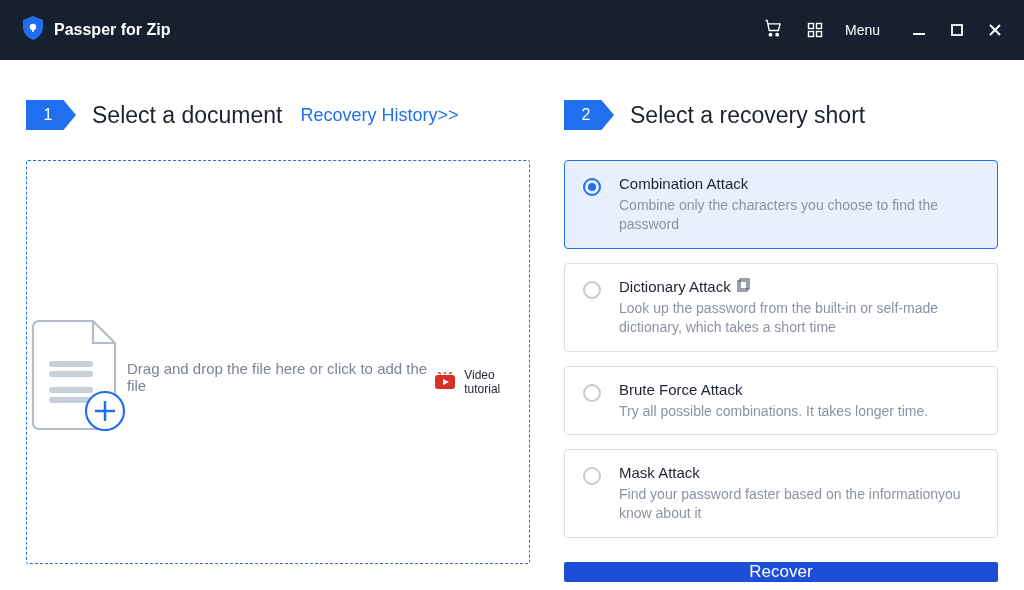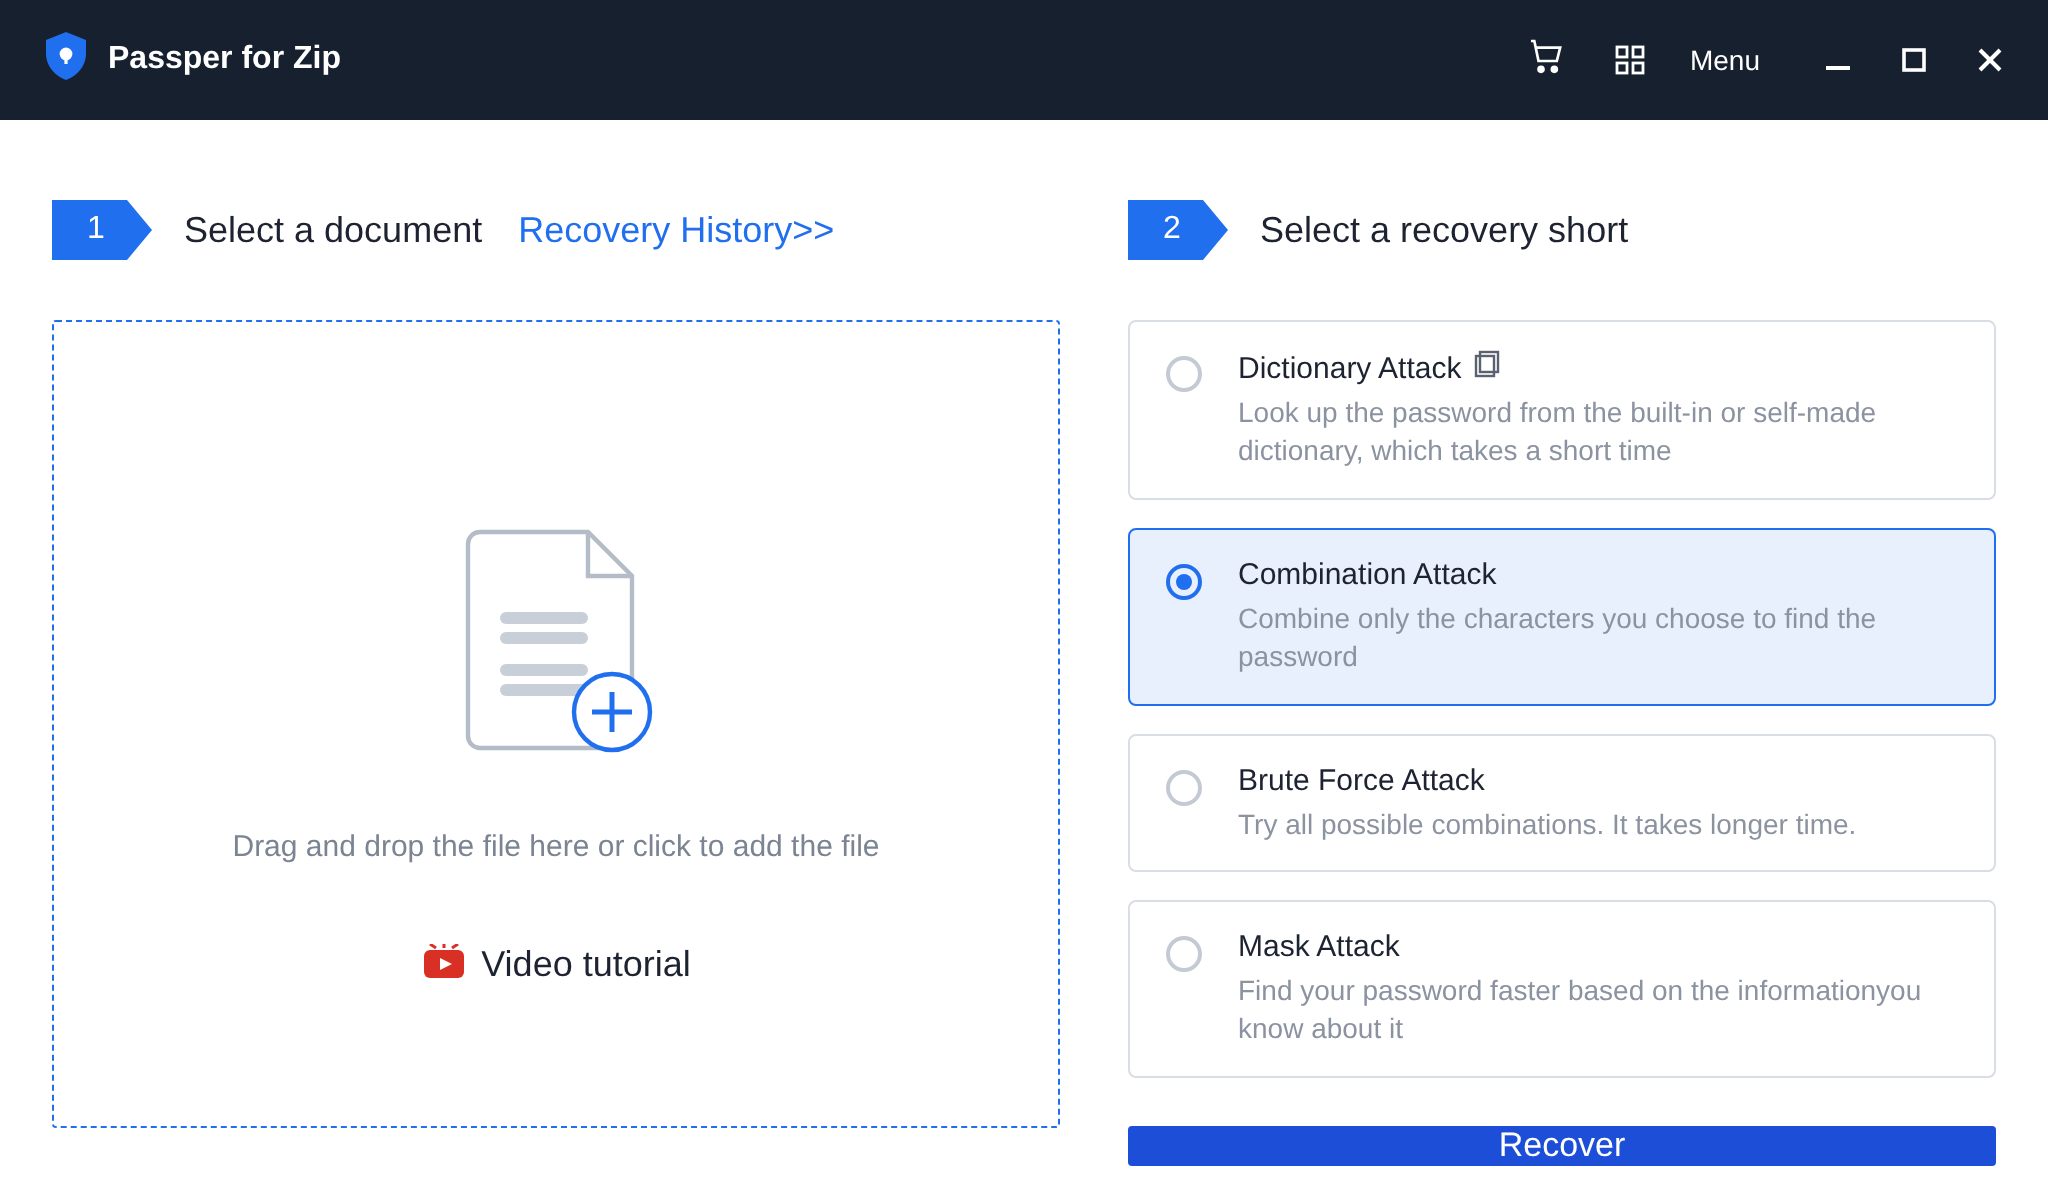--- a/index.html
+++ b/index.html
@@ -22,34 +22,34 @@
   .right-col { flex: 1; display: flex; flex-direction: column; }
 
   .step-header { display: flex; align-items: center; gap: 14px; margin-bottom: 30px; height: 30px; }
   .step-badge {
     background: #1f6fef; color: #fff; height: 30px; min-width: 50px;
     display: flex; align-items: center; justify-content: center;
     font-size: 16px; font-weight: 400;
     clip-path: polygon(0 0, 75% 0, 100% 50%, 75% 100%, 0 100%);
     padding-right: 6px;
   }
-  .step-title { font-size: 18px; color: #1d2330; margin-left: 2px; }
+  .step-title { font-size: 23px; color: #1d2330; margin-left: 2px; }
   .history-link { font-size: 18px; color: #1f6fef; cursor: pointer; margin-left: 4px; }
 
   .drop-zone {
     flex: 1;
     border: 1.5px dashed #1f6fef;
     border-radius: 2px;
-    display: flex; flex-direction: column; align-items: center; justify-content: center;
+    display: flex; flex-direction: row; align-items: center; justify-content: center;
     position: relative;
     cursor: pointer;
   }
   .doc-icon { margin-top: 30px; }
   .drop-text { margin-top: 30px; color: #7b8492; font-size: 15px; }
-  .video-link { margin-top: 40px; display: flex; align-items: flex-start; gap: 8px; color: #1d2330; font-size: 18px; cursor: pointer; }
+  .video-link { margin-top: 40px; display: flex; align-items: center; gap: 8px; color: #1d2330; font-size: 12px; cursor: pointer; }
 
   .methods { display: flex; flex-direction: column; gap: 14px; }
   .method-card {
     border: 1px solid #d8dde6; border-radius: 4px;
     padding: 14px 18px 14px 18px;
     display: flex; align-items: flex-start; gap: 18px;
     cursor: pointer; background: #fff;
   }
   .method-card.selected {
     border-color: #1f6fef; background: #e9f0fd;
@@ -162,42 +162,42 @@
     </div>
   </div>
 
   <div class="right-col">
     <div class="step-header">
       <div class="step-badge">2</div>
       <div class="step-title">Select a recovery short</div>
     </div>
 
     <div class="methods" id="method-list">
+        <div class="method-card selected">
+          <div class="radio"></div>
+          <div class="method-body">
+            <div class="method-title">
+              <span>Combination Attack</span>
+            </div>
+            <div class="method-desc">Combine only the characters you choose to find the password</div>
+          </div>
+        </div>
         <div class="method-card">
           <div class="radio"></div>
           <div class="method-body">
             <div class="method-title">
               <span>Dictionary Attack</span>
               <span><svg width="14" height="14" viewBox="0 0 14 14" fill="none" stroke="#5a6270" stroke-width="1.2">
                   <rect x="1" y="3" width="9" height="10"></rect>
                   <rect x="3" y="1" width="9" height="10"></rect>
                 </svg></span>
             </div>
             <div class="method-desc">Look up the password from the built-in or self-made dictionary, which takes a short time</div>
           </div>
         </div>
-        <div class="method-card selected">
-          <div class="radio"></div>
-          <div class="method-body">
-            <div class="method-title">
-              <span>Combination Attack</span>
-            </div>
-            <div class="method-desc">Combine only the characters you choose to find the password</div>
-          </div>
-        </div>
         <div class="method-card">
           <div class="radio"></div>
           <div class="method-body">
             <div class="method-title">
               <span>Brute Force Attack</span>
             </div>
             <div class="method-desc">Try all possible combinations. It takes longer time.</div>
           </div>
         </div>
         <div class="method-card">

